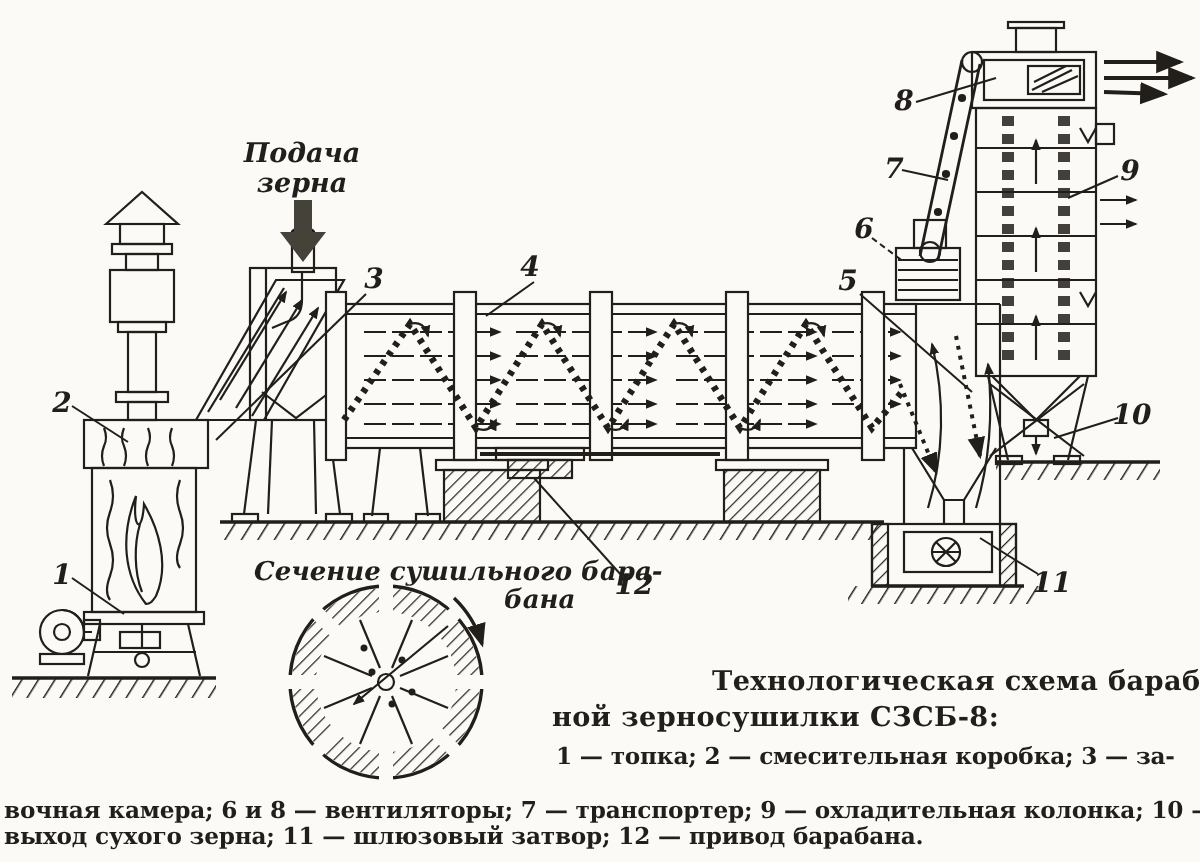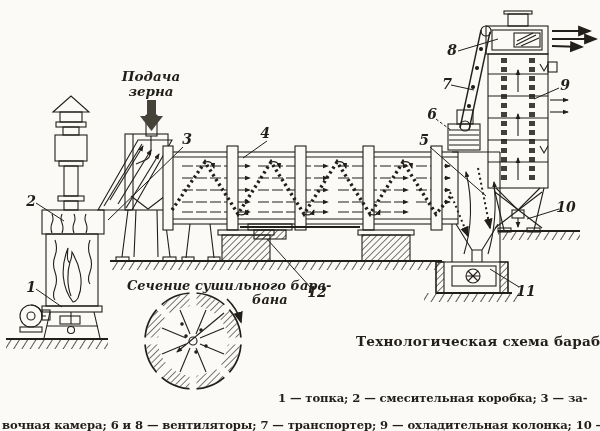--- a/index.html
+++ b/index.html
@@ -1,21 +1,21 @@
 <!DOCTYPE html>
 <html><head>
 <meta charset="utf-8">
 <style>
   html,body{margin:0;padding:0;background:#e8e8e8;}
   .page{position:relative;width:600px;height:431px;background:#fbfaf6;overflow:hidden;
         font-family:"DejaVu Serif","Liberation Serif",serif;color:#221f1b;}
   .page svg{position:absolute;left:0;top:0;}
   .cap{position:absolute;white-space:nowrap;font-weight:bold;line-height:14px;}
   .cap-title{font-size:13.6px;letter-spacing:.2px;}
-  .cap-leg{font-size:11.6px;letter-spacing:-.1px;margin-top:20px;}
+  .cap-leg{font-size:11.6px;letter-spacing:-.1px;}
   .svgtxt{font-family:"DejaVu Serif","Liberation Serif",serif;font-style:italic;font-weight:bold;
           fill:#221f1b;stroke:none;}
 </style>
 </head>
 <body>
 
 <div class="page">
 
 <svg width="600" height="431" viewBox="0 0 600 431">
   <defs>
@@ -283,16 +283,18 @@
       <text class="svgtxt" x="452" y="55">8</text>
       <text class="svgtxt" x="565" y="90">9</text>
       <text class="svgtxt" x="566" y="212">10</text>
       <text class="svgtxt" x="526" y="296">11</text>
       <text class="svgtxt" x="317" y="297">12</text>
     </g>
   </g>
 </svg>
 
 <div class="cap cap-title" style="left:356px;top:334px">Технологическая схема барабан-</div>
+<div class="cap cap-title" style="left:276px;top:352px">ной зерносушилки СЗСБ-8:</div>
 <div class="cap cap-leg" style="left:278px;top:371px">1 — топка; 2 — смесительная коробка; 3 — за-</div>
 <div class="cap cap-leg" style="left:2px;top:398px">вочная камера; 6 и 8 — вентиляторы; 7 — транспортер; 9 — охладительная колонка; 10 —</div>
+<div class="cap cap-leg" style="left:2px;top:411px">выход сухого зерна; 11 — шлюзовый затвор; 12 — привод барабана.</div>
 
 </div>
 
 </body></html>

